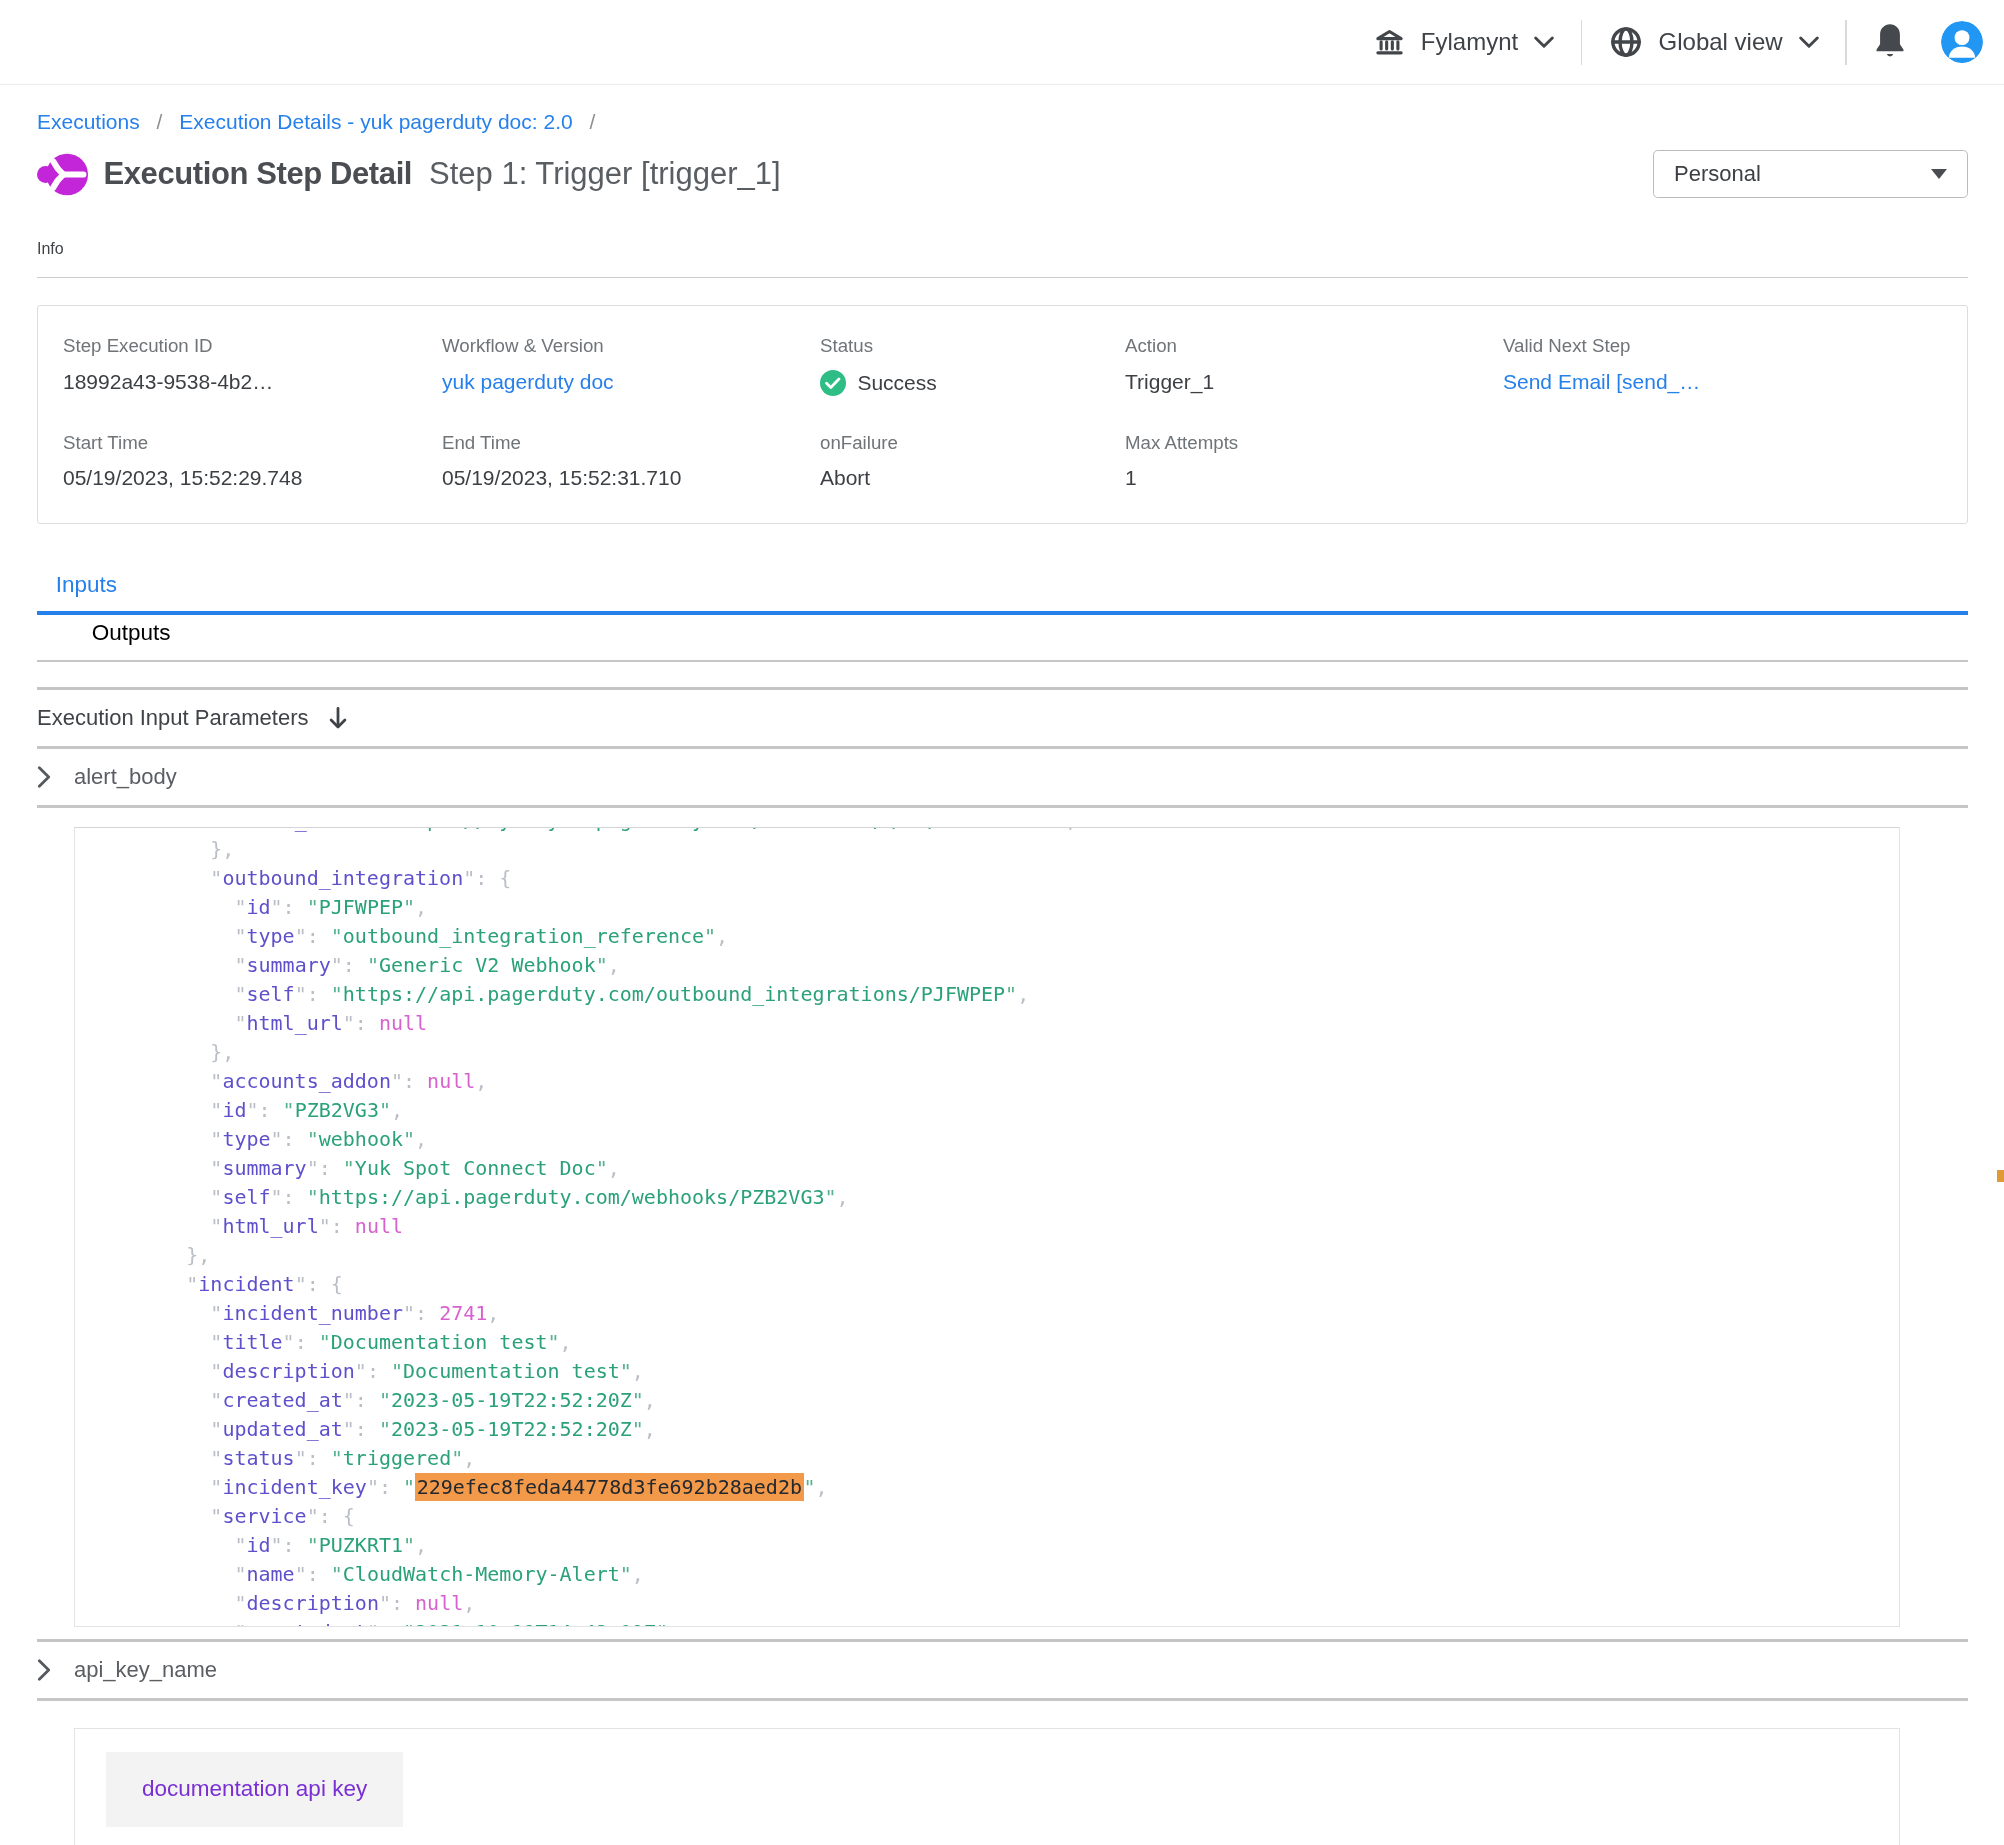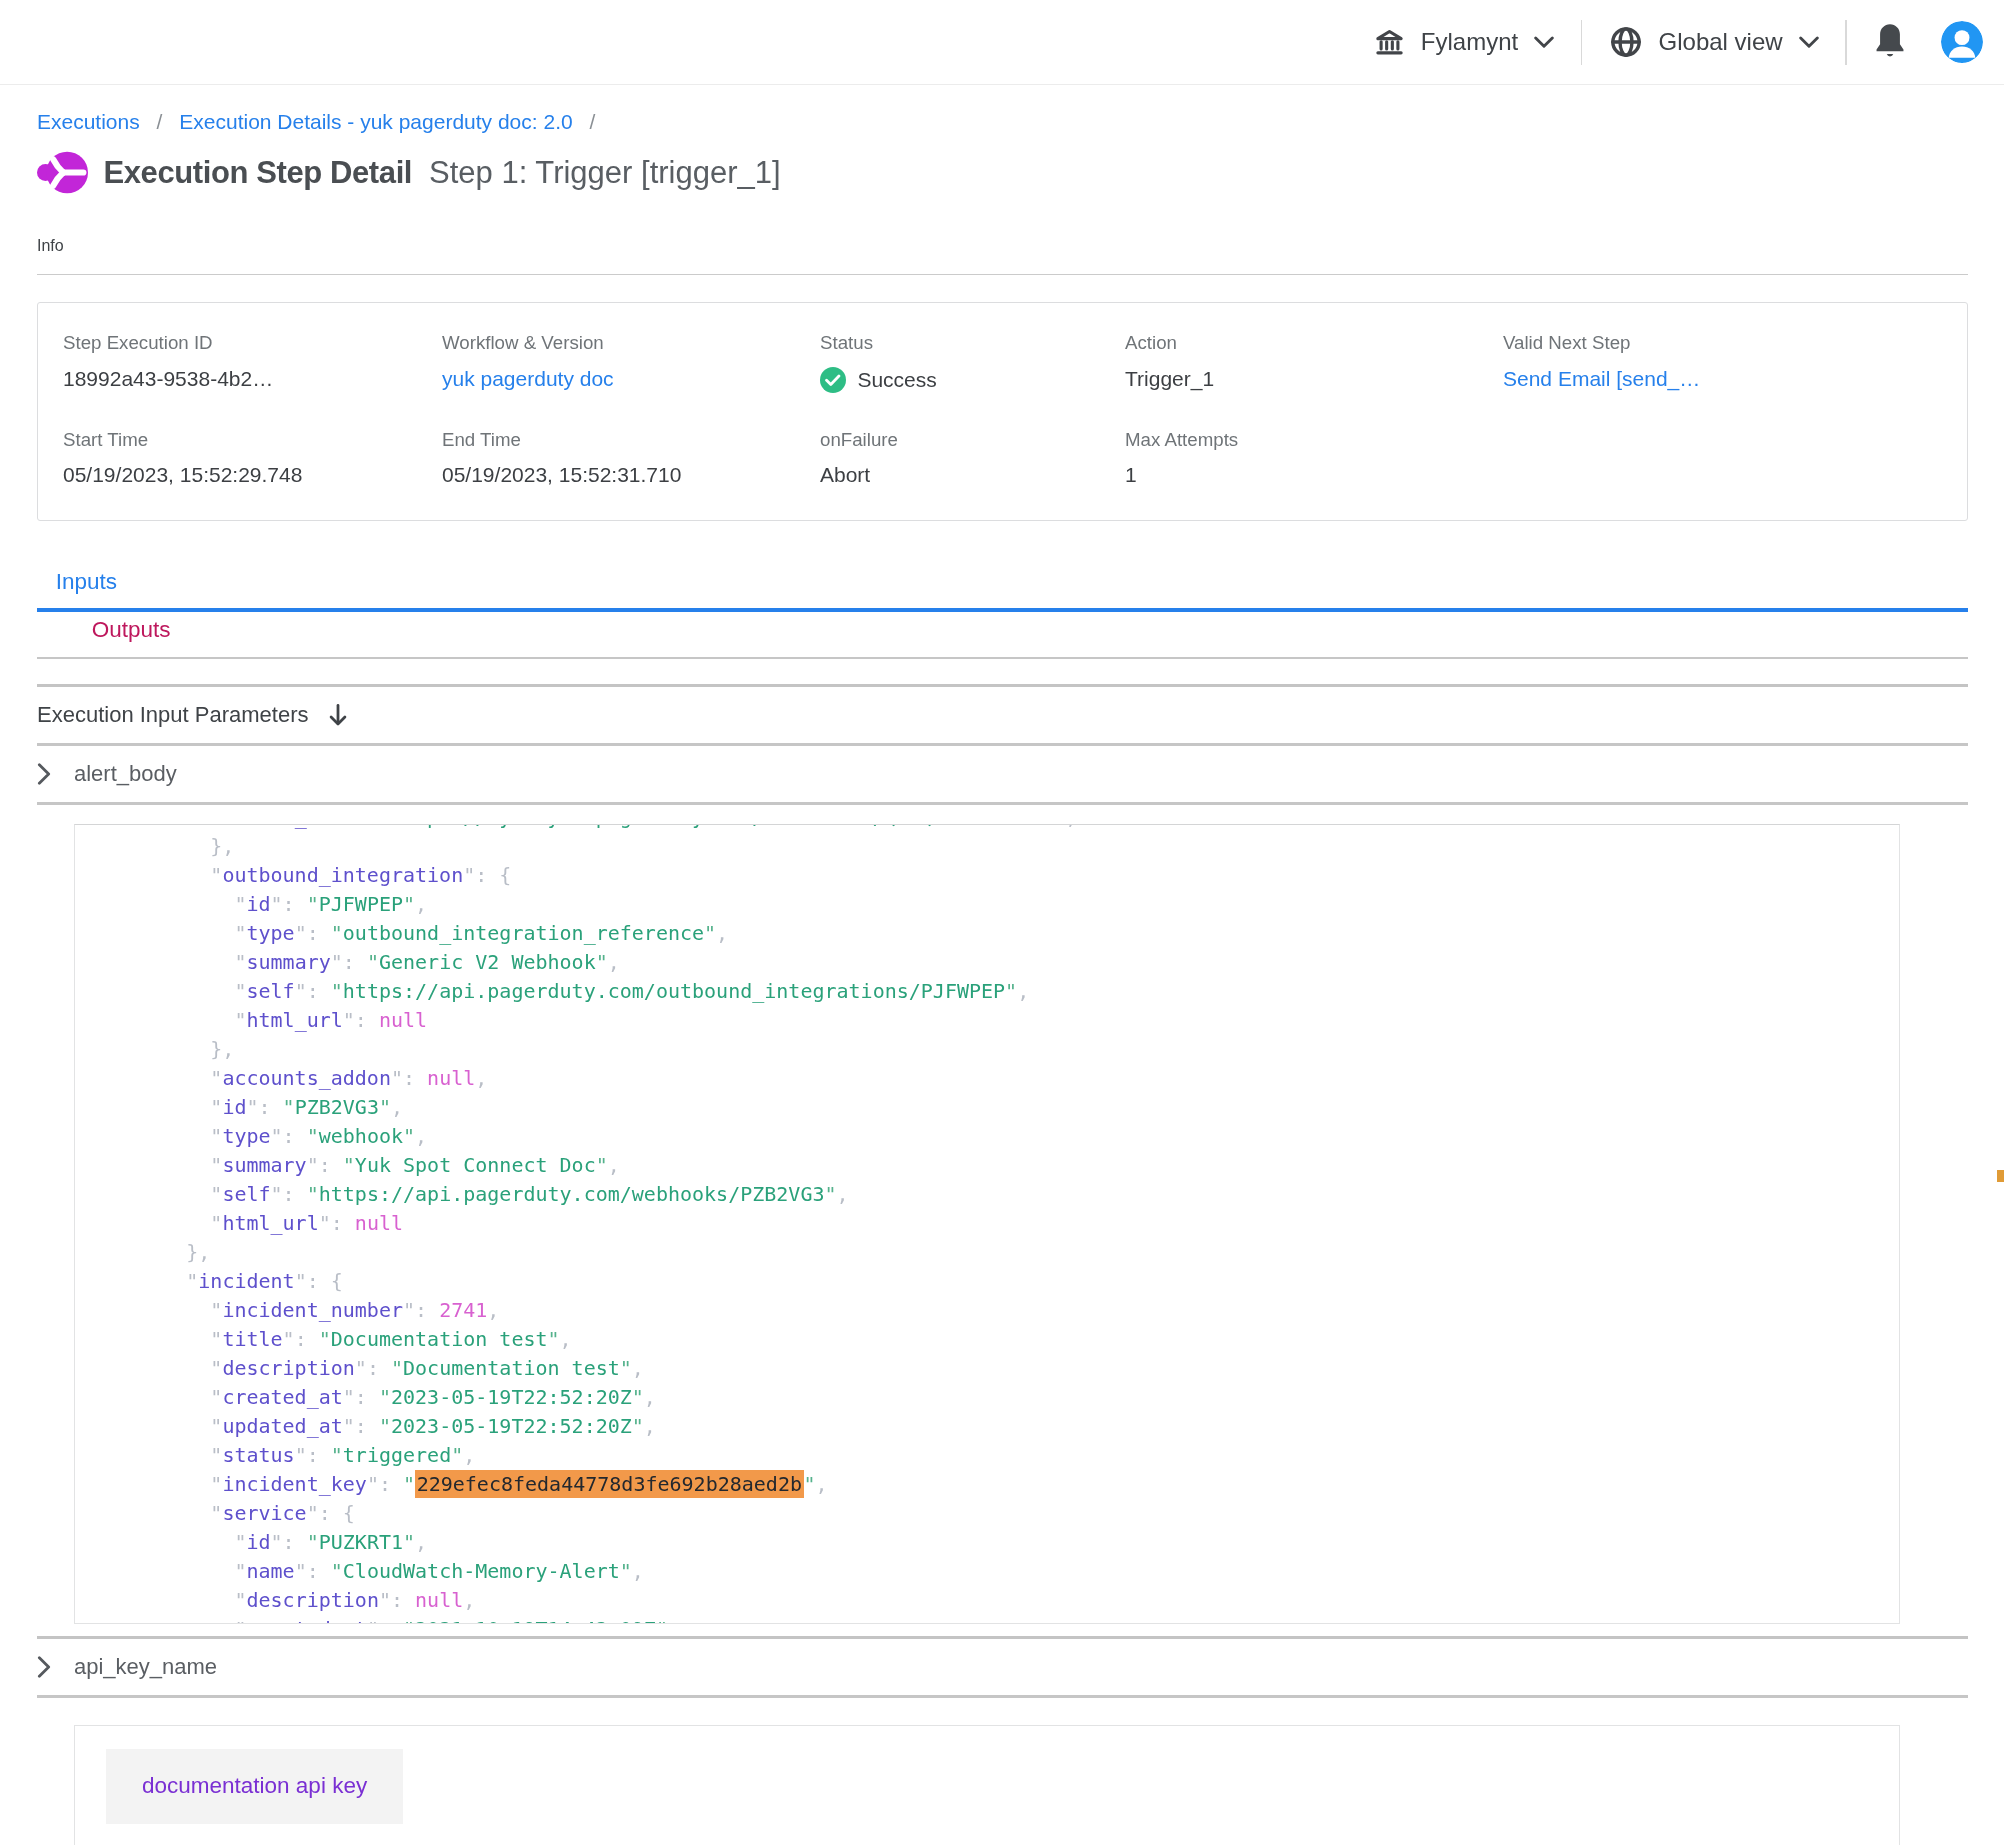--- a/index.html
+++ b/index.html
@@ -53,21 +53,21 @@
   .f-value a { color:#2680eb; text-decoration:none; cursor:pointer; }
   .status-val { display:flex; align-items:center; gap:11px; }
   .check-circle {
     width:26.4px; height:26.4px; border-radius:50%; background:#2ebd85; flex:none;
     display:flex; align-items:center; justify-content:center;
   }
   .check-circle svg { width:15.5px; height:12.4px; }
 
   
   .tabs { margin-top:40px; display:flex; border-bottom:2.3px solid #c6c6c6;flex-direction:column; }
-  .tab { padding:7.8px 18.7px 12.4px 18.7px; font-size:22.5px; color:#be185d; cursor:pointer; margin-bottom:-2.3px; border-bottom:4.7px solid transparent; }
+  .tab { padding:7.8px 18.7px 12.4px 18.7px; font-size:22.5px; color:#000000; cursor:pointer; margin-bottom:-2.3px; border-bottom:4.7px solid transparent; }
   .tab.active { color:#2680eb; border-bottom-color:#2680eb; }
   .tab + .tab { margin-left:36px; }
 
   .heavy-sep { height:3.1px; background:#c4c4c4; margin-top:25px; }
 
   .param-head { height:59px; display:flex; align-items:center; border-bottom:3.1px solid #c6c6c6; }
   .param-head-label { font-size:22px; color:#3f4347; }
   .dl-arrow { margin-left:20px; width:20px; height:25px; cursor:pointer; }
 
   .param-row { height:59px; display:flex; align-items:center; border-bottom:3.1px solid #c6c6c6; cursor:pointer; }
@@ -171,20 +171,24 @@
       <circle cx="39" cy="29" r="27" fill="#c226d8"></circle>
       <g stroke="#ffffff" stroke-width="8" stroke-linecap="round" fill="none">
         <path d="M34 29 H60"></path>
         <path d="M34 29 Q26 22 21 12"></path>
         <path d="M34 29 Q26 36 21 46"></path>
       </g>
     </svg>
     <span class="page-title">Execution Step Detail</span>
     <span class="page-subtitle">Step 1: Trigger [trigger_1]</span>
     <span class="title-spacer"></span>
+    <div class="select">
+      <span class="select-value">Personal</span>
+      <span class="select-caret"></span>
+    </div>
   </div>
 
   <div class="info-heading">Info</div>
   <div class="hr"></div>
 
   <div class="info-card">
     <div>
       <div class="f-label">Step Execution ID</div>
       <div class="f-value">18992a43-9538-4b2…</div>
     </div>

